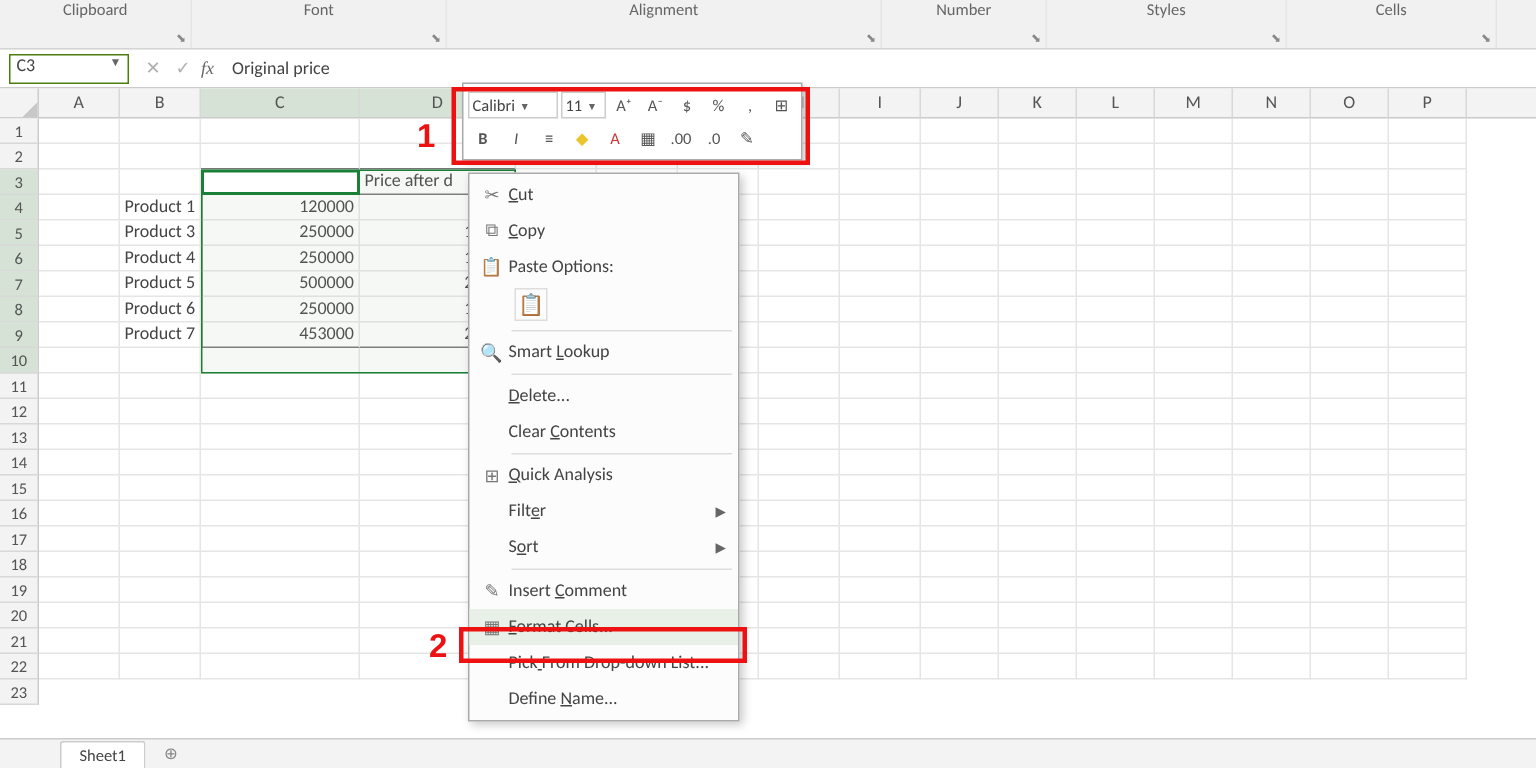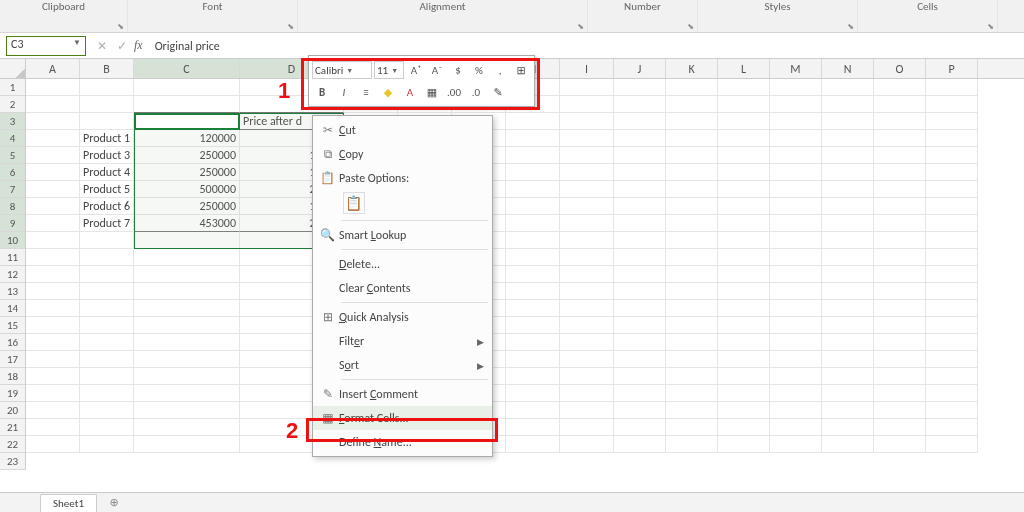--- a/index.html
+++ b/index.html
@@ -617,20 +617,24 @@
     <div class="ctx-item">
       <span class="ctx-ico">✎</span>
       <span class="ctx-lbl">Insert <u>C</u>omment</span>
     </div>
     <div class="ctx-item hov">
       <span class="ctx-ico">▦</span>
       <span class="ctx-lbl"><u>F</u>ormat Cells...</span>
     </div>
     <div class="ctx-item">
       <span class="ctx-ico"></span>
+      <span class="ctx-lbl">Pick<u> </u>From Drop-down List...</span>
+    </div>
+    <div class="ctx-item">
+      <span class="ctx-ico"></span>
       <span class="ctx-lbl">Define <u>N</u>ame...</span>
     </div>
   </div>
 
 <div class="red-box1" style="left:301px; top:58px; width:239px; height:52px;"></div>
 <div class="ann" style="left:278px; top:78px;">1</div>
 <div class="red-box1" style="left:306px; top:418px; width:192px; height:24px;"></div>
 <div class="ann" style="left:286px; top:418px;">2</div>
 
 <div class="sheet-tab-bar">

